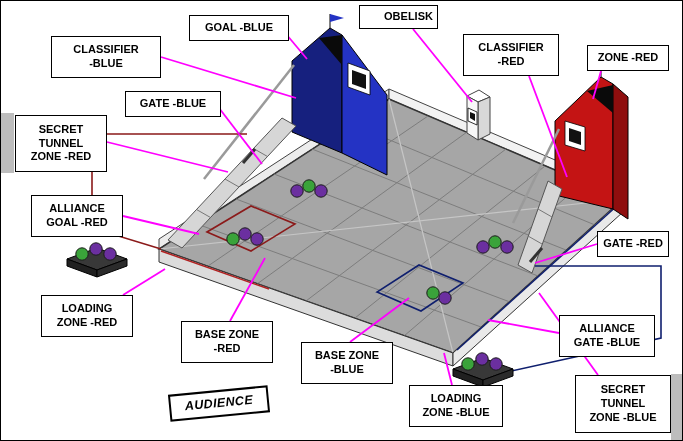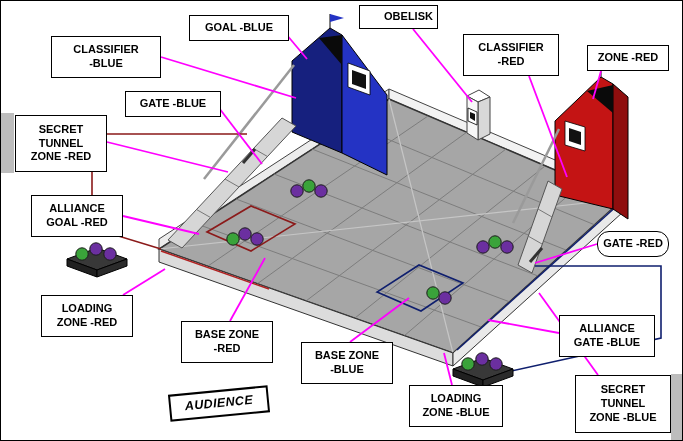--- a/index.html
+++ b/index.html
@@ -231,21 +231,21 @@
   <div class="callout" style="left:180px;top:320px;width:92px;height:42px;">
     <div>BASE ZONE</div>
     <div>-RED</div>
   </div>
 
   <div class="callout" style="left:300px;top:341px;width:92px;height:42px;">
     <div>BASE ZONE</div>
     <div>-BLUE</div>
   </div>
 
-  <div class="callout" style="left:596px;top:230px;width:72px;height:26px;border-radius:12px;">
+  <div class="callout" style="left:596px;top:230px;width:72px;height:26px;">
     <div>GATE -RED</div>
   </div>
 
   <div class="callout" style="left:558px;top:314px;width:96px;height:42px;">
     <div>ALLIANCE</div>
     <div>GATE -BLUE</div>
   </div>
 
   <div class="callout" style="left:408px;top:384px;width:94px;height:42px;">
     <div>LOADING</div>

